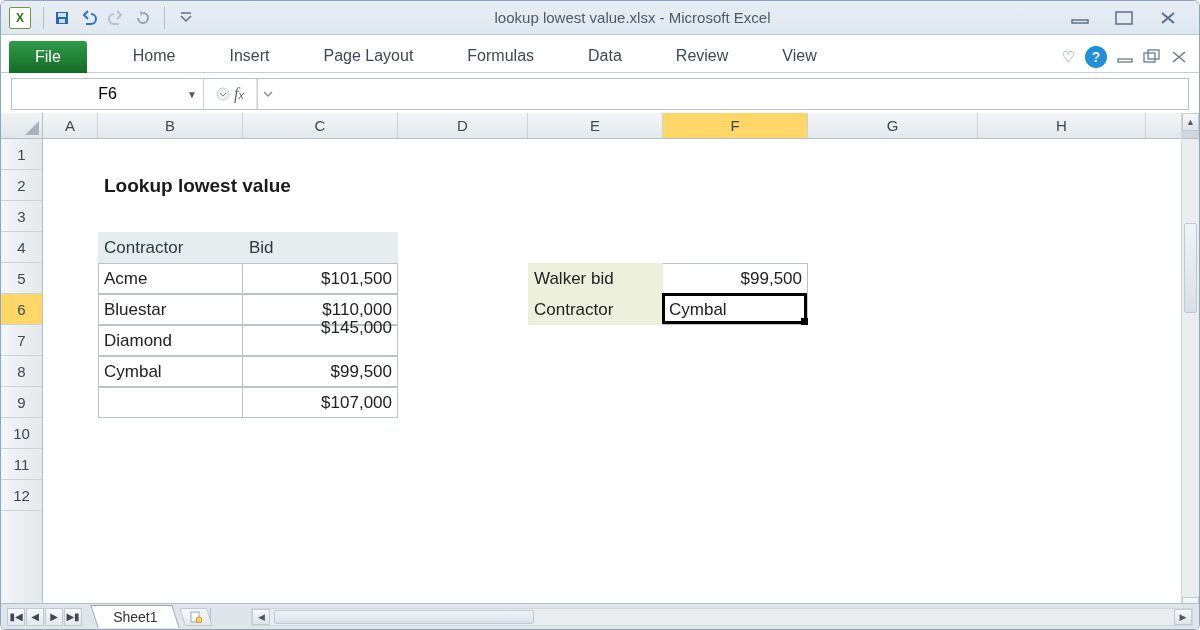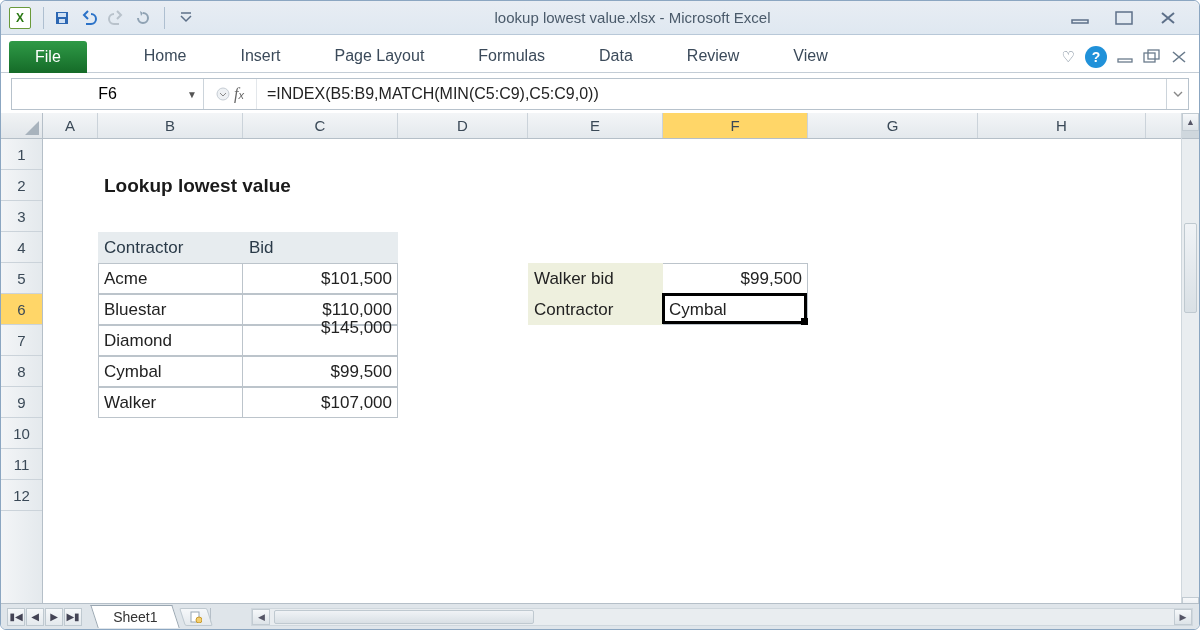--- a/index.html
+++ b/index.html
@@ -9,21 +9,21 @@
 .titlebar .xl-icon { width:22px; height:22px; background:#fff; border:1px solid #6a9a3a; border-radius:2px; display:flex; align-items:center; justify-content:center; color:#2a7813; font-weight:bold; font-size:12px; margin-right:6px;}
 .titlebar .divider { width:1px; height:22px; background:#aebfd0; margin:0 6px;}
 .qat { display:flex; align-items:center; gap:3px;}
 .qat-btn { width:24px; height:22px; display:flex; align-items:center; justify-content:center; border-radius:2px; cursor:default;}
 .qat-btn svg { width:16px; height:16px;}
 .doctitle { flex:1; text-align:center; font-size:15px; color:#4a5a6a;}
 .winctrl { display:flex; gap:18px; padding-right:10px;}
 .winctrl span { width:26px; height:18px; display:flex; align-items:center; justify-content:center; color:#5d7089; font-size:15px;}
 
 .ribbon { height:38px; background:#fff; display:flex; align-items:flex-end; border-bottom:1px solid #c4cdd6; padding-left:8px;}
-.file-tab { background:#1e7a33; background:linear-gradient(#2f9a47,#156b28); color:#fff; padding:7px 26px; font-size:16px; border-radius:3px 3px 0 0; margin-right:41px; margin-bottom:-1px;}
+.file-tab { background:#1e7a33; background:linear-gradient(#2f9a47,#156b28); color:#fff; padding:7px 26px; font-size:16px; border-radius:3px 3px 0 0; margin-right:30px; margin-bottom:-1px;}
 .rtab { font-size:16px; color:#3b4a5a; padding:7px 16px; margin-right:22px; cursor:default;}
 .ribbon-right { margin-left:auto; display:flex; align-items:center; gap:10px; padding-right:12px; padding-bottom:4px;}
 .ribbon-right .circ { width:22px; height:22px; border-radius:50%; background:#2091d9; color:#fff; display:flex; align-items:center; justify-content:center; font-size:14px; font-weight:bold;}
 .ribbon-right span { color:#6a7b8c; font-size:15px;}
 
 .fbar-box { display:flex; align-items:center; height:32px; border:1px solid #b7c2cc; margin:5px 10px 3px 10px; background:#fff;}
 .namebox { width:192px; text-align:center; font-size:16px; border-right:1px solid #ccd4db; height:100%; display:flex; align-items:center; justify-content:center; position:relative;}
 .namebox .dd { position:absolute; right:6px; color:#555; font-size:10px;}
 .fx-zone { display:flex; align-items:center; padding:0 12px; color:#888; border-right:1px solid #e3e7eb; height:100%; gap:4px;}
 .fx { font-style:italic; font-family:"Times New Roman",serif; font-size:16px; color:#666;}
@@ -153,21 +153,20 @@
       <span>F6</span>
       <span class="dd">▼</span>
     </div>
   <div class="fx-zone">
     <svg width="14" height="14">
         <circle cx="7" cy="7" r="6" fill="#eef1f4" stroke="#c5ccd3"></circle>
         <path d="M4 6l3 3 3-3" stroke="#888" fill="none"></path>
       </svg>
     <span class="fx">f<span style="font-size:11px">x</span></span>
   </div>
-  <div class="formula">=INDEX(B5:B9,MATCH(MIN(C5:C9),C5:C9,0))</div>
   <div class="fbar-exp">
       <svg width="10" height="10">
         <path d="M1 3l4 4 4-4" stroke="#888" fill="none" stroke-width="1.4"></path>
       </svg>
     </div>
 </div>
 
 <div class="grid-wrap">
   <div class="colheads" id="colheads">
       <div class="corner"></div>
@@ -207,21 +206,20 @@
       <div class="cell hdr-cell" style="left: 55px; top: 93px; width: 145px; height: 31px;">Contractor</div>
       <div class="cell hdr-cell" style="left: 200px; top: 93px; width: 155px; height: 31px;">Bid</div>
       <div class="cell " style="left: 55px; top: 124px; width: 145px; height: 31px; text-align: center;">Acme</div>
       <div class="cell " style="left: 200px; top: 124px; width: 155px; height: 31px; justify-content: flex-end;">$101,500</div>
       <div class="cell " style="left: 55px; top: 155px; width: 145px; height: 31px;">Bluestar</div>
       <div class="cell " style="left: 200px; top: 155px; width: 155px; height: 31px; justify-content: flex-end;">$110,000</div>
       <div class="cell " style="left: 55px; top: 186px; width: 145px; height: 31px;">Diamond</div>
       <div class="cell " style="left: 200px; top: 182px; width: 155px; height: 14px; justify-content: flex-end;">$145,000</div>
       <div class="cell " style="left: 55px; top: 217px; width: 145px; height: 31px;">Cymbal</div>
       <div class="cell " style="left: 200px; top: 217px; width: 155px; height: 31px; justify-content: flex-end;">$99,500</div>
-      <div class="cell " style="left: 55px; top: 248px; width: 145px; height: 31px;">Walker</div>
       <div class="cell " style="left: 200px; top: 248px; width: 155px; height: 31px; justify-content: flex-end;">$107,000</div>
       <div class="table-border" style="left: 485px; top: 124px; width: 280px; height: 62px;"></div>
       <div class="table-border" style="left: 485px; top: 124px; width: 280px; height: 31px;"></div>
       <div class="table-border" style="left: 485px; top: 124px; width: 135px; height: 62px;"></div>
       <div class="cell lookup-hdr" style="left: 485px; top: 124px; width: 135px; height: 31px;">Walker bid</div>
       <div class="cell " style="left: 620px; top: 124px; width: 145px; height: 31px; justify-content: flex-end;">$99,500</div>
       <div class="cell lookup-hdr" style="left: 485px; top: 155px; width: 135px; height: 31px;">Contractor</div>
       <div class="cell " style="left: 620px; top: 155px; width: 145px; height: 31px;">Cymbal</div>
       <div class="sel-cell" style="left: 619px; top: 154px; width: 145px; height: 31px;"></div>
     </div>

